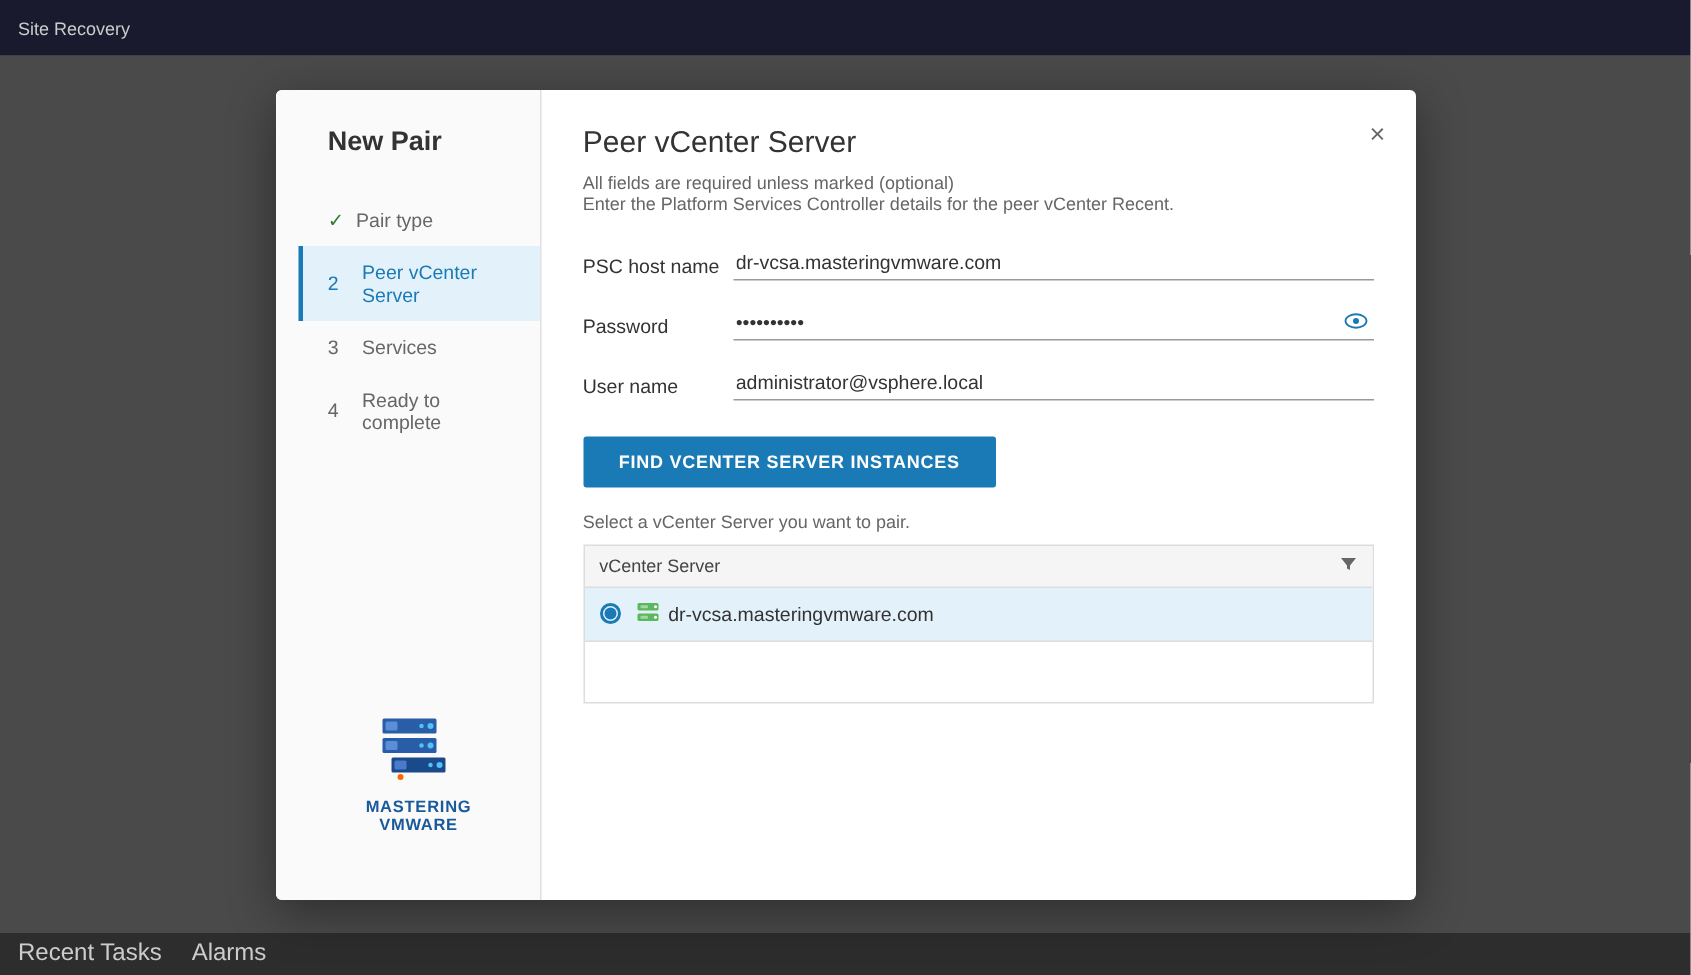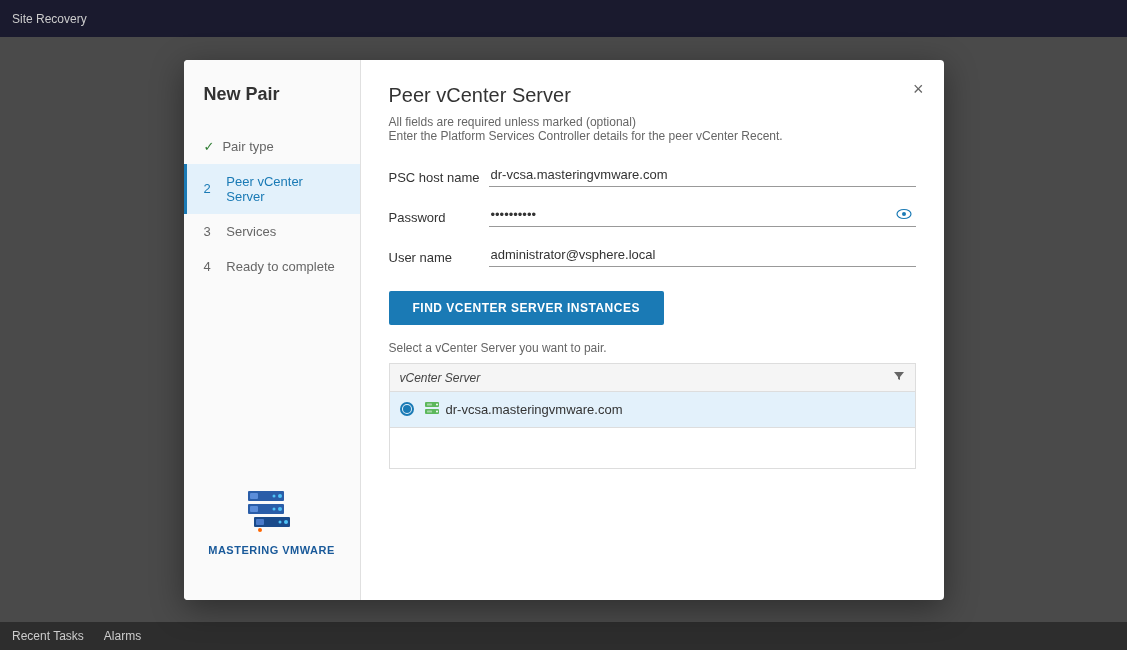--- a/index.html
+++ b/index.html
@@ -34,21 +34,21 @@
       position: relative;
     }
 
     .bottom-bar {
       background: #2d2d2d;
       height: 28px;
       display: flex;
       align-items: center;
       padding: 0 12px;
       color: #ccc;
-      font-size: 12px;
+      font-size: 16px;
       flex-shrink: 0;
       gap: 20px;
     }
 
     
     .modal-overlay {
       position: absolute;
       top: 0; left: 0; right: 0; bottom: 0;
       display: flex;
       align-items: center;
@@ -69,21 +69,21 @@
     .modal-body {
       display: flex;
       flex: 1;
     }
 
     
     .sidebar {
       width: 177px;
       background: #fafafa;
       border-right: 1px solid #e0e0e0;
-      padding: 24px 0 24px 0;
+      padding: 24px 0 24px 15px;
       flex-shrink: 0;
       display: flex;
       flex-direction: column;
     }
 
     .sidebar-title {
       font-size: 18px;
       font-weight: 600;
       color: #333;
       padding: 0 20px 24px 20px;
@@ -239,25 +239,24 @@
     }
 
     
     .vcenter-table {
       border: 1px solid #ddd;
       width: 100%;
     }
 
     .table-header {
       display: flex;
-      align-items: flex-end;
+      align-items: flex-start;
       background: #f5f5f5;
       border-bottom: 1px solid #ddd;
       padding: 6px 10px;
-      font-style: italic;
     }
 
     .table-header-cell {
       font-size: 12px;
       color: #444;
       flex: 1;
     }
 
     .filter-icon {
       color: #666;

